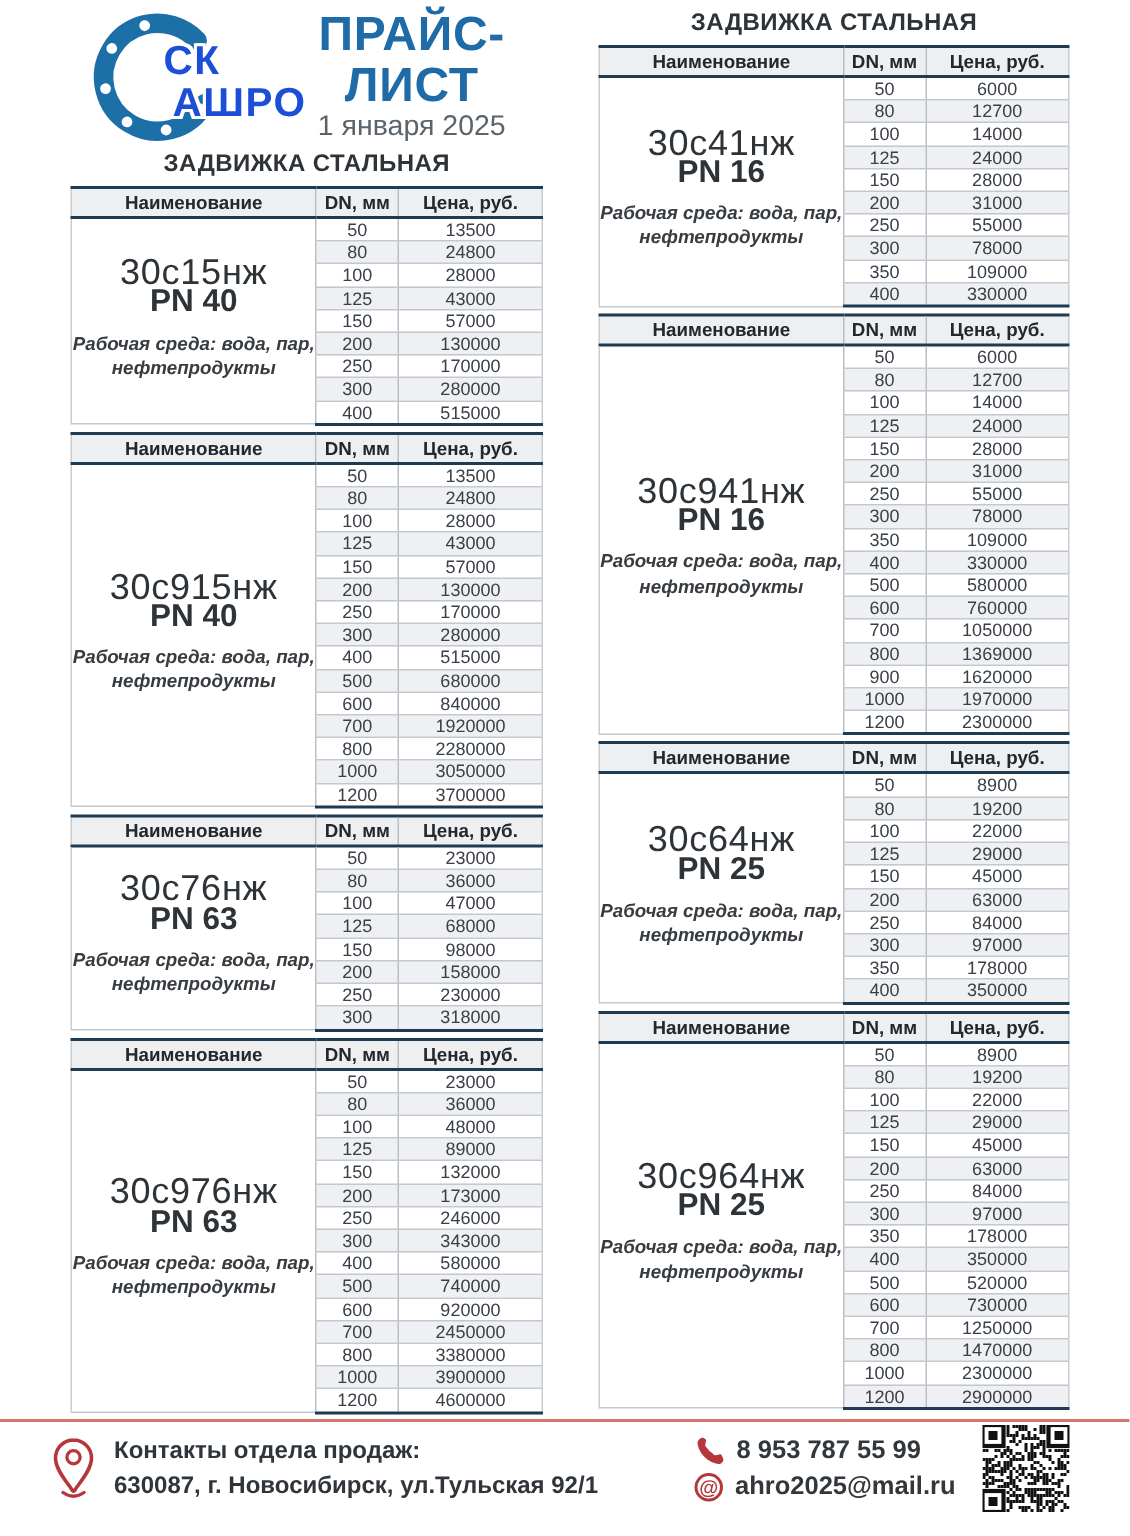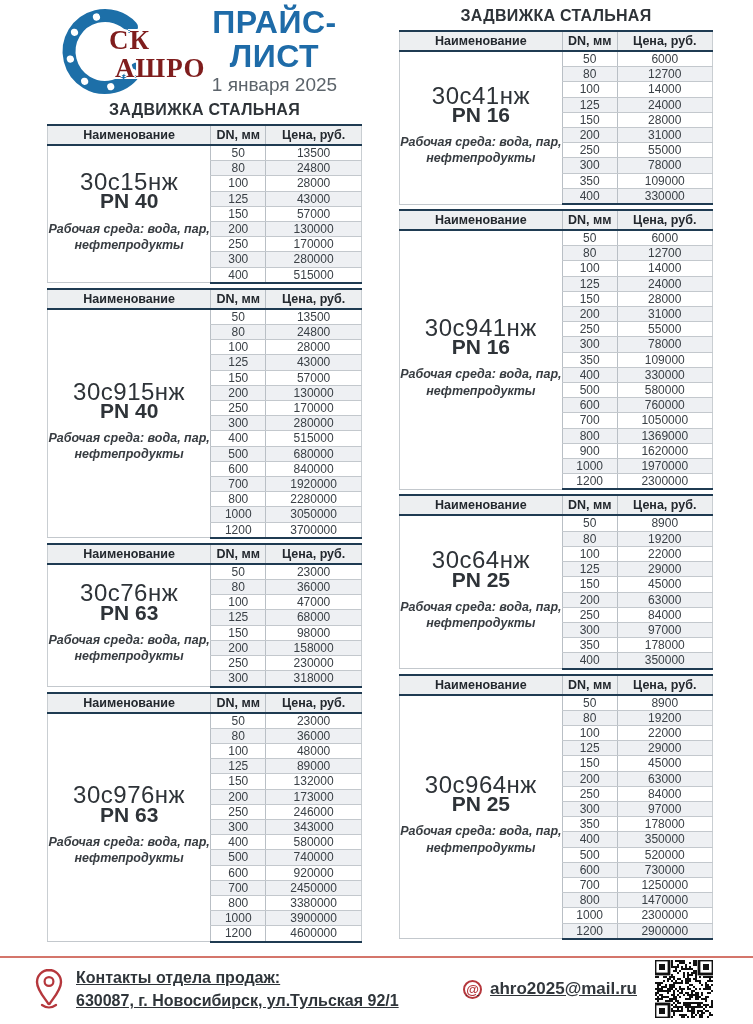--- a/index.html
+++ b/index.html
@@ -13,23 +13,23 @@
   .page{width:753px; height:1024px; position:relative; background:#fff;}
   .columns{display:flex; padding:0 39px 0 47px; gap:37px;}
   .col{display:flex; flex-direction:column;}
   .col-left{width:315px;}
   .col-right{width:314px; padding-top:4px;}
 
   
   .hdr{display:flex; align-items:center; height:98px; padding-top:4px;}
   .logo{position:relative; width:138px; height:92px; flex:0 0 auto;}
   .logo svg{position:absolute; left:0; top:0;}
-  .logo-l1,.logo-l2{position:absolute; font-weight:bold; color:#7f1d1d;
+  .logo-l1,.logo-l2{position:absolute; font-weight:bold; color:#1d4ed8;
     letter-spacing:1px; line-height:1;
-    text-shadow:-2px 0 #fff,2px 0 #fff,0 -2px #fff,0 2px #fff,-2px -2px #fff,2px 2px #fff,-2px 2px #fff,2px -2px #fff;font-family:Liberation Serif, serif;}
+    text-shadow:-2px 0 #fff,2px 0 #fff,0 -2px #fff,0 2px #fff,-2px -2px #fff,2px 2px #fff,-2px 2px #fff,2px -2px #fff;}
   .logo-l1{left:62px; top:22px; font-size:27px;}
   .logo-l2{left:68px; top:50px; font-size:27px;}
   .title-wrap{flex:1; text-align:center; padding-left:2px;}
   .doc-title{color:var(--blue); font-size:32px; font-weight:bold; letter-spacing:.5px; line-height:1.05;}
   .doc-date{color:#5c646b; font-size:19px; margin-top:1px;}
 
   .section-title{text-align:center; font-weight:bold; font-size:16px;
     letter-spacing:.3px; color:var(--ink); margin:3px 0 5px;}
 
   
@@ -45,23 +45,23 @@
   table.pt td.dn{border-left:1px solid var(--vline); border-right:1px solid var(--vline);}
   table.pt tr.even td:not(.prod){background:var(--stripe);}
   table.pt tbody tr:last-child td{border-bottom:2px solid var(--navy);}
   td.prod{background:#fff !important; vertical-align:middle;}
   .prod-name{font-size:24px; font-weight:normal; color:var(--ink); letter-spacing:.5px;}
   .prod-pn{font-size:21px; font-weight:bold; color:var(--ink); margin-top:5px;}
   .prod-note{font-size:12.5px; font-style:italic; font-weight:bold; color:#373c41;
     margin:12px auto 0; max-width:172px; line-height:1.3;}
 
   
-  .footer{position:absolute; left:0; bottom:2px; width:753px; height:66px;
+  .footer{position:absolute; left:0; bottom:12px; width:753px; height:66px;
     border-top:2px solid var(--salmon); display:flex; align-items:center;
-    padding:4px 40px 6px 34px; background:#fff;text-decoration:underline;}
+    padding:4px 40px 6px 34px; background:#fff;}
   .contact-left{display:flex; align-items:center; gap:12px;}
   .pin{flex:0 0 auto;}
   .contact-lines{font-size:16px; font-weight:bold; color:#2f353a; line-height:1.45;}
   .contact-right{margin-left:auto; margin-right:18px; display:flex; flex-direction:column; gap:4px;}
   .c-row{display:flex; align-items:center; gap:8px; font-size:17px; font-weight:bold; color:#32373c;}
   .at-icon{width:19px; height:19px; border:2px solid var(--red); border-radius:50%;
     color:var(--red); font-size:13px; font-weight:bold; display:flex;
     align-items:center; justify-content:center; line-height:1;}
   .qr{flex:0 0 auto;}
 </style>
@@ -682,20 +682,26 @@
         <path d="M15 3 C8.4 3 3 8.4 3 15 c0 8.5 9 17.5 11.2 21.6 0.4 0.7 1.2 0.7 1.6 0 C18 32.5 27 23.5 27 15 27 8.4 21.6 3 15 3 z" fill="none" stroke="#b5373c" stroke-width="2.4"></path>
         <circle cx="15" cy="14.5" r="4.4" fill="none" stroke="#b5373c" stroke-width="2.2"></circle>
         <path d="M8 38 q7 5 14 0" fill="none" stroke="#b5373c" stroke-width="2.2" stroke-linecap="round"></path>
       </svg>
       <div class="contact-lines">
         <div>Контакты отдела продаж:</div>
         <div>630087, г. Новосибирск, ул.Тульская 92/1</div>
       </div>
     </div>
     <div class="contact-right">
+      <div class="c-row">
+        <svg width="20" height="20" viewBox="0 0 24 24">
+          <path fill="#b5373c" d="M6.6 2.2c-.9-.4-2 0-2.9.9C2.8 4 2.2 5.2 2.4 6.3c.7 4.4 2.7 8 5.6 10.9 2.9 2.9 6.5 4.9 10.9 5.6 1.1.2 2.3-.4 3.2-1.3.9-.9 1.3-2 .9-2.9l-1-2.4c-.3-.8-1.2-1.3-2.1-1.1l-3 .6c-.6.1-1.3-.1-1.7-.6l-1-1.1c-1.6-1-2.9-2.3-3.9-3.9l-1.1-1c-.5-.4-.7-1.1-.6-1.7l.6-3c.2-.9-.3-1.8-1.1-2.1l-2.5-1.1z"></path>
+        </svg>
+        <span>8 953 787 55 99</span>
+      </div>
       <div class="c-row">
         <span class="at-icon">@</span>
         <span>ahro2025@mail.ru</span>
       </div>
     </div>
     <svg class="qr" id="qr" width="58" height="58" viewBox="0 0 29 29">
       <rect x="0" y="0" width="29" height="29" fill="#fff"></rect>
     <rect x="8" y="0" width="1" height="1" fill="#111"></rect>
         <rect x="10" y="0" width="1" height="1" fill="#111"></rect>
         <rect x="11" y="0" width="1" height="1" fill="#111"></rect>

